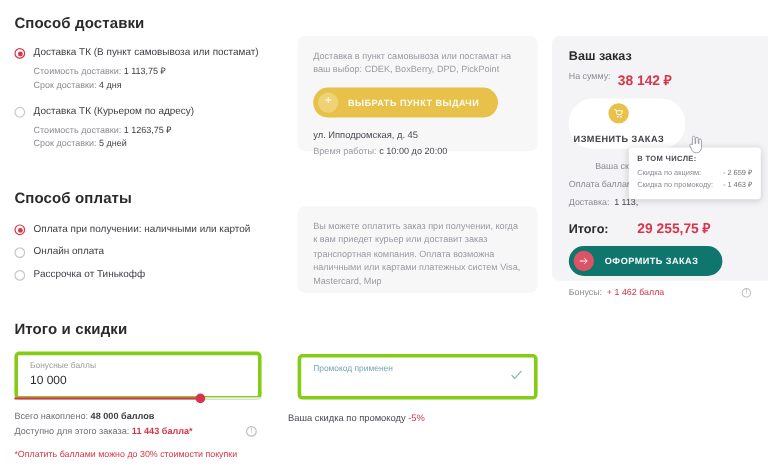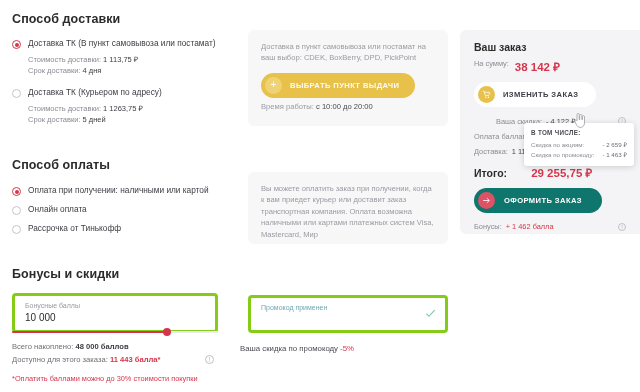--- a/index.html
+++ b/index.html
@@ -62,21 +62,21 @@
     font-size: 10px; line-height: 1;
   }
   .btn-yellow .lbl {
     color: #fdfbf3; font-size: 7.6px; font-weight: bold; letter-spacing: .4px;
   }
 
   
   .btn-white {
     display: inline-flex; align-items: center; gap: 8px;
     background: #ffffff; border-radius: 20px;
-    padding: 4px 18px 4px 4px; border: none; cursor: pointer;
+    padding: 4px 18px 4px 4px; border: none; cursor: pointer; flex-direction: column;
   }
   .btn-white .circ {
     width: 17px; height: 17px; border-radius: 50%;
     background: #e8c14a; color: #fff;
     display: flex; align-items: center; justify-content: center;
     font-size: 9px; line-height: 1;
   }
   .btn-white .lbl {
     color: #3d3d44; font-size: 7.6px; font-weight: bold; letter-spacing: .4px;
   }
@@ -211,20 +211,21 @@
     <span>Срок доставки:</span>
     <b>5 дней</b>
   </div>
 
   <div class="card" style="position:absolute;left:248px;top:30px;width:200px;height:96px;padding:11px 13px;">
     <div class="card-text">Доставка в пункт самовывоза или постамат на ваш выбор: CDEK, BoxBerry, DPD, PickPoint</div>
     <button class="btn-yellow" style="margin-top:9px;">
       <span class="circ">+</span>
       <span class="lbl">ВЫБРАТЬ ПУНКТ ВЫДАЧИ</span>
     </button>
+    <div style="font-size:7.8px;color:#4a4a52;margin-top:10px;">ул. Ипподромская, д. 45</div>
     <div style="font-size:7.6px;color:#9a9aa2;margin-top:4px;">
       <span>Время работы:</span>
       <span style="color:#4a4a52;">с 10:00 до 20:00</span>
     </div>
   </div>
 
   <div style="position:absolute;left:12px;top:158px;" class="section-title">Способ оплаты</div>
 
   <div style="position:absolute;left:12px;top:186px;" class="radio-row">
     <span class="radio checked"></span>
@@ -236,21 +237,21 @@
   </div>
   <div style="position:absolute;left:12px;top:224px;" class="radio-row">
     <span class="radio"></span>
     <span class="radio-label">Рассрочка от Тинькофф</span>
   </div>
 
   <div class="card" style="position:absolute;left:248px;top:172px;width:200px;height:72px;padding:11px 13px;">
     <div class="card-text">Вы можете оплатить заказ при получении, когда к вам приедет курьер или доставит заказ транспортная компания. Оплата возможна наличными или картами платежных систем Visa, Mastercard, Мир</div>
   </div>
 
-  <div style="position:absolute;left:12px;top:267px;" class="section-title">Бонусы и скидки</div>
+  <div style="position:absolute;left:12px;top:267px;" class="section-title">Итого и скидки</div>
 
   <div class="input-box" style="position:absolute;left:12px;top:293px;width:206px;height:40px;">
     <div class="input-lbl">Бонусные баллы</div>
     <div class="input-val">10 000</div>
   </div>
 
   <div class="slider-track">
     <div class="slider-fill" style="width: 75%;"></div>
     <div class="slider-knob" style="left: calc(75% - 4px);"></div>
   </div>

